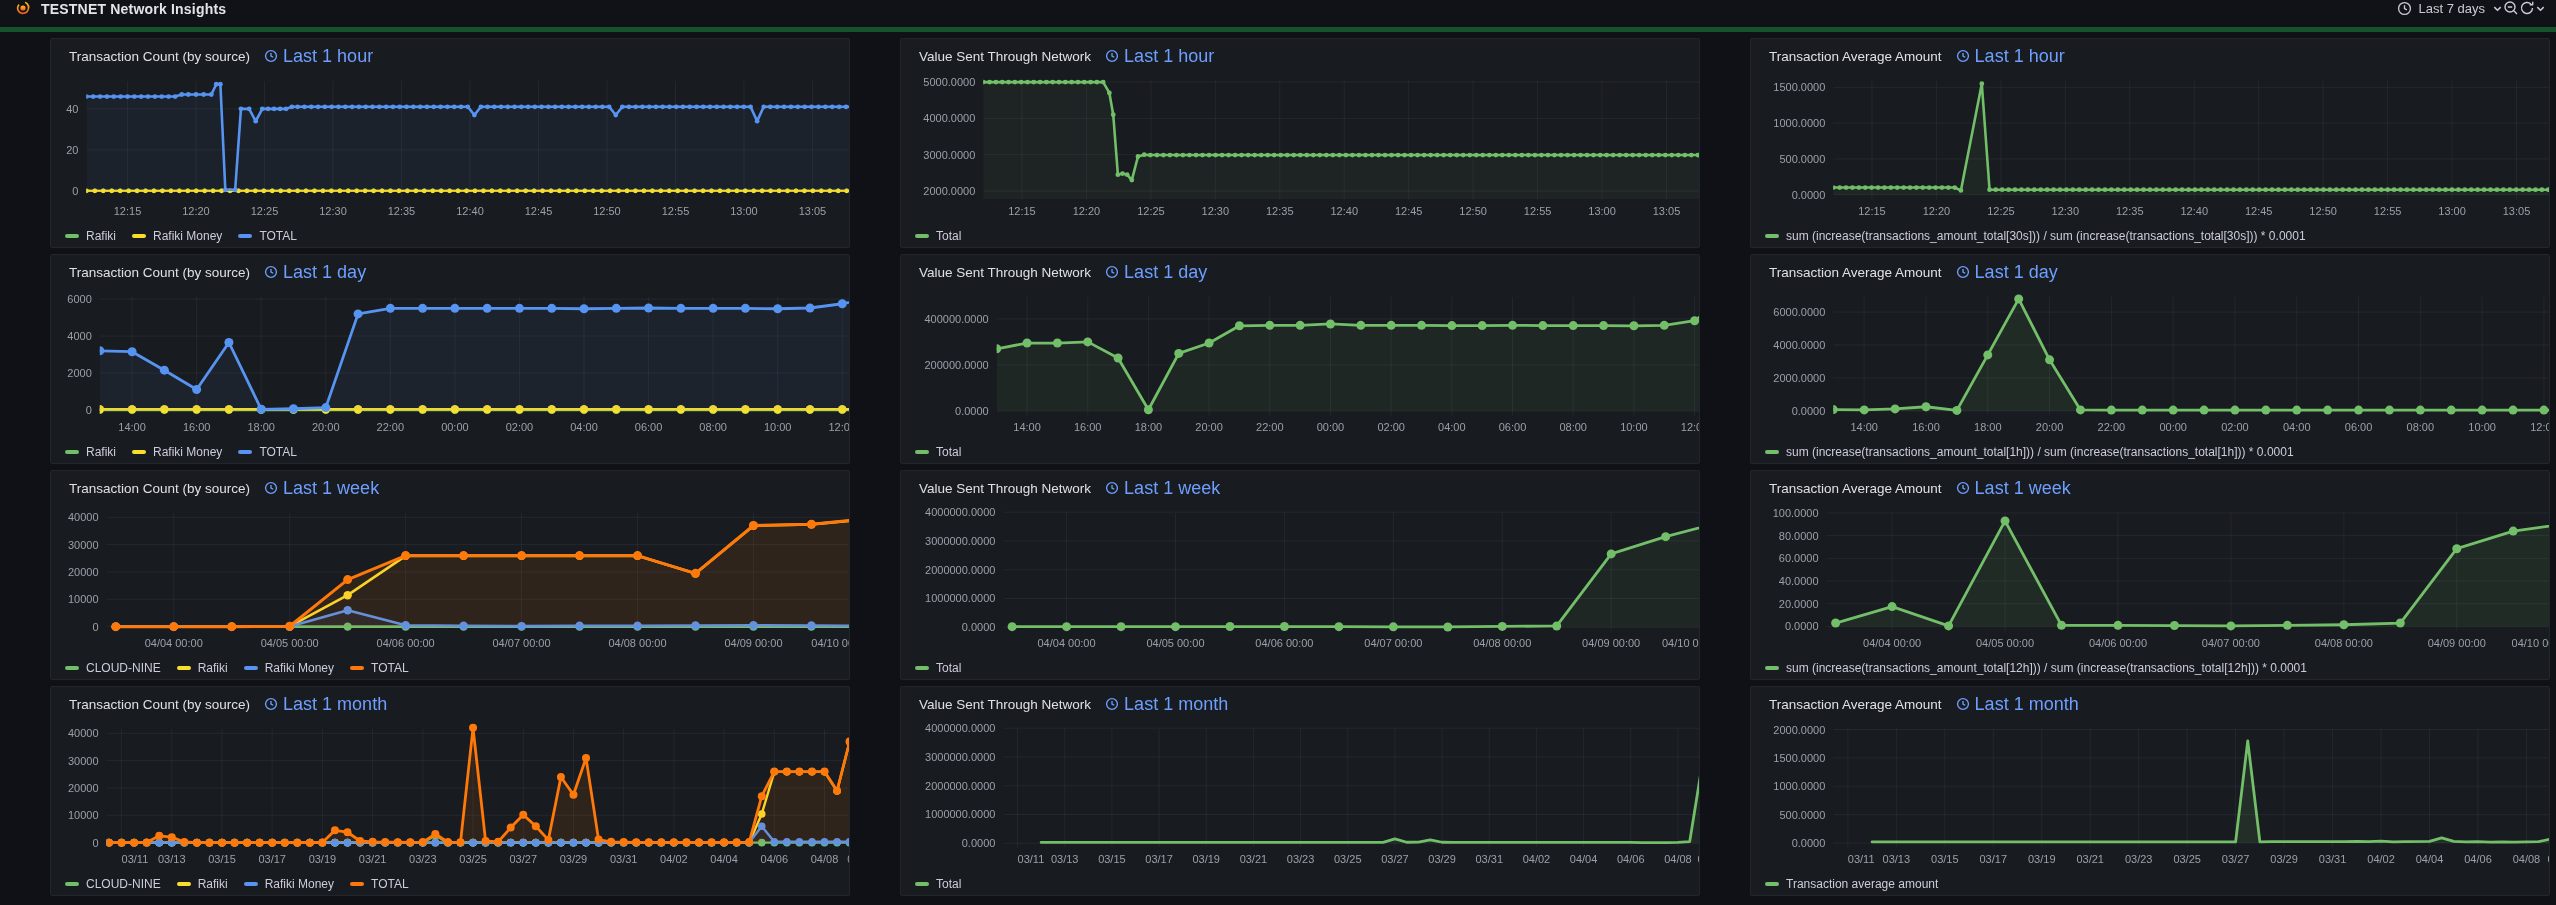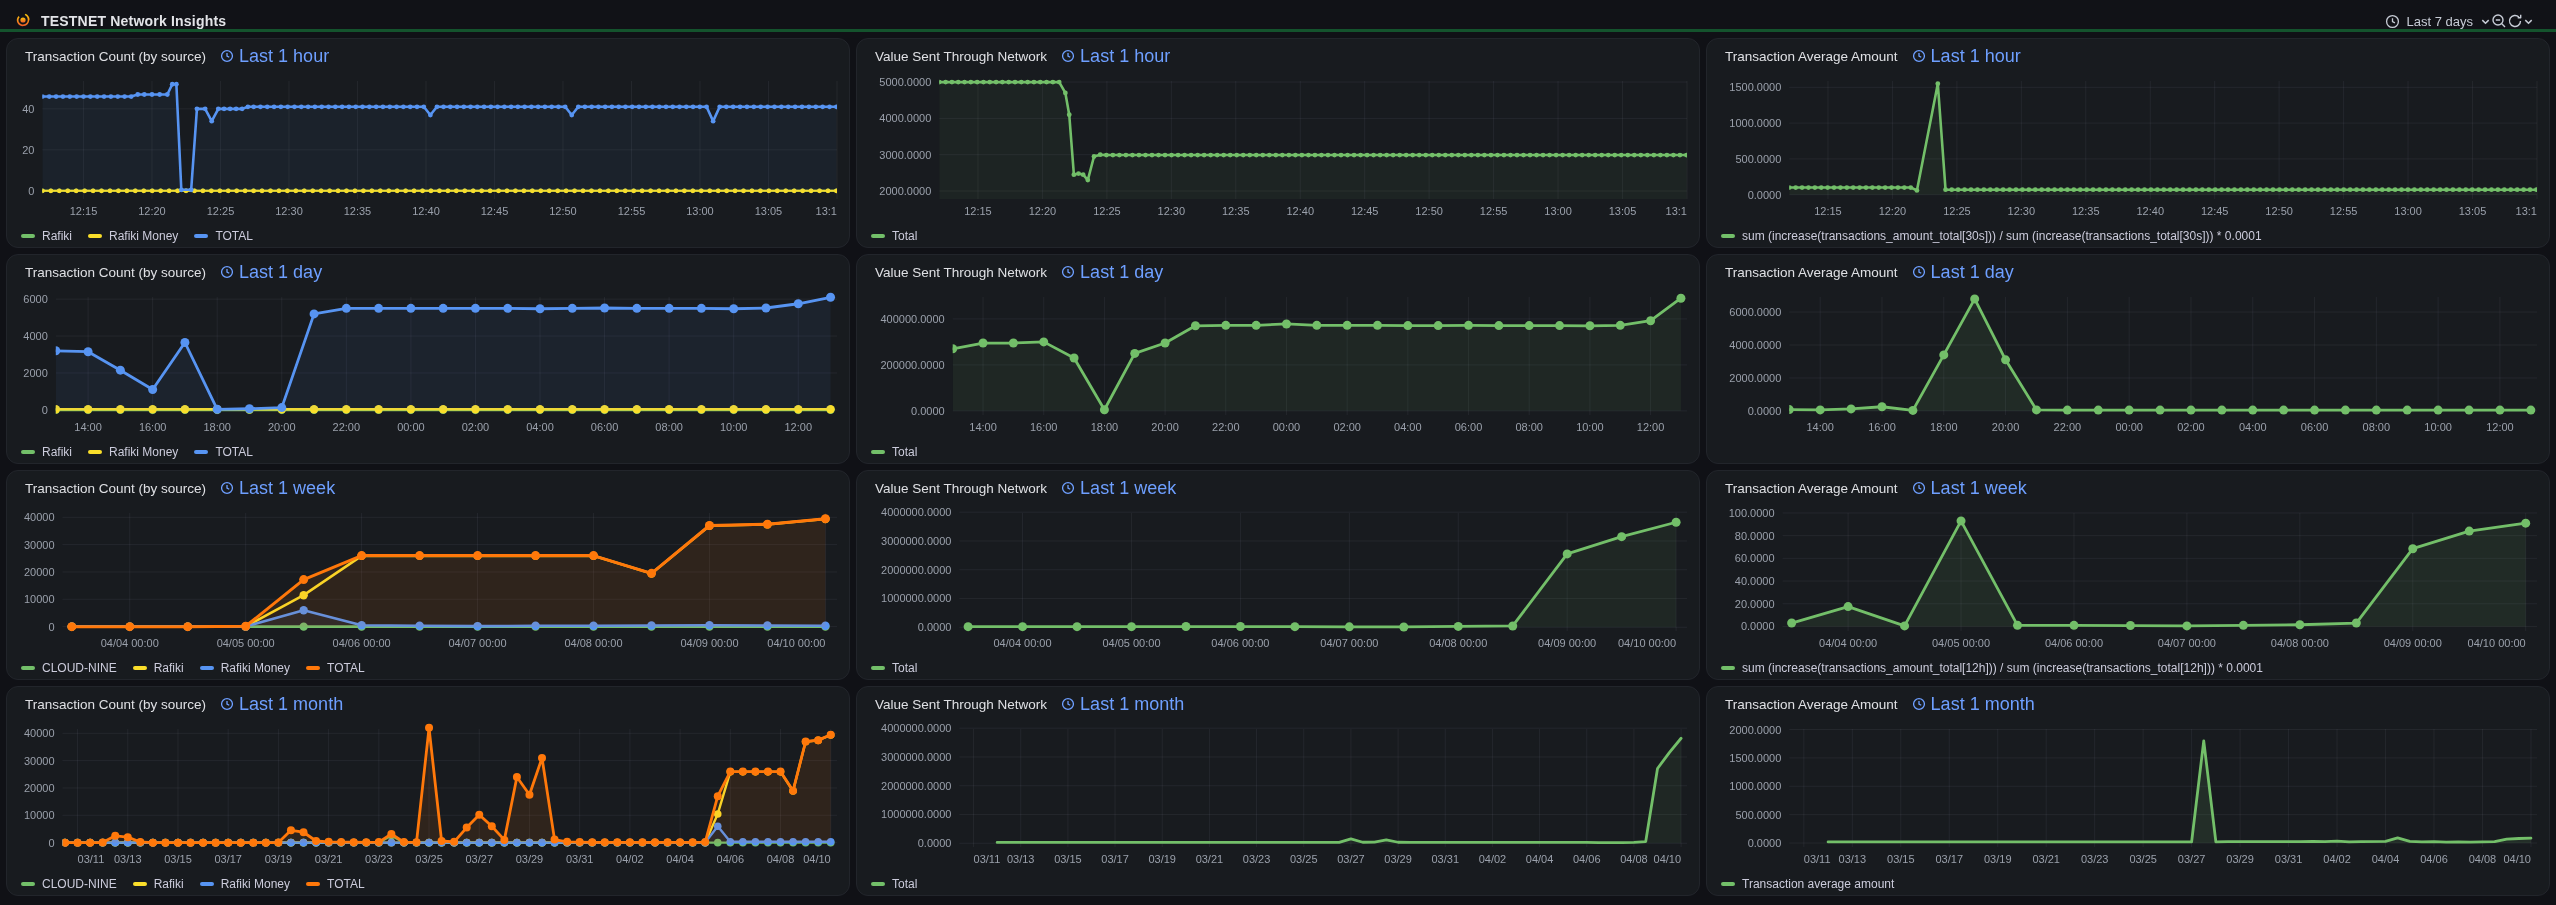--- a/index.html
+++ b/index.html
@@ -1,32 +1,32 @@
 <!DOCTYPE html>
 <html><head>
 <meta charset="utf-8">
 <style>
   * { margin:0; padding:0; box-sizing:border-box; }
   html,body { width:2556px; height:905px; overflow:hidden; background:#101116; }
   body { font-family:"Liberation Sans", sans-serif; color:#ccccdc; }
 
   
-  .topbar { height:32px; display:flex; align-items:flex-end; justify-content:space-between;
-            padding:0 22px 0 14px; background:#111217; border-bottom:3px solid #14532d; }
+  .topbar { height:32px; display:flex; align-items:flex-start; justify-content:space-between;
+            padding:0 10px 0 14px; background:#111217; border-bottom:5px solid #14532d; }
   .tb-left { display:flex; align-items:center; gap:10px; }
   .tb-title { font-size:14px; font-weight:600; color:#e3e4e8; letter-spacing:.2px; }
   .tb-right { display:flex; align-items:center; color:#c7ccd6; }
   .tb-btn { display:flex; align-items:center; gap:7px; font-size:13px; color:#c7ccd6; cursor:pointer; }
   .tb-icon { display:flex; align-items:center; }
 
   
   .grid { display:grid; grid-template-columns:repeat(3,1fr); grid-auto-rows:210px;
           gap:6px; padding:6px; }
-  .panel { background:#181b1f; border:1px solid #22252b; border-radius:12px;
-           padding:4px 8px 2px 8px; overflow:hidden; }
+  .panel { background:#181b1f; border:1px solid #22252b; border-radius:2px;
+           padding:4px 8px 2px 8px; overflow:hidden;margin-left:44px; }
   .phead { height:26px; display:flex; align-items:center; gap:14px; padding-left:10px; }
   .ptitle { font-size:13.5px; font-weight:500; color:#dfe0e4; }
   .plink { display:flex; align-items:center; gap:5px; font-size:18px; color:#6e9fff;
            cursor:pointer; text-decoration:none; }
   .plink svg { stroke:#6e9fff; }
   .legend { height:24px; display:flex; align-items:flex-end; gap:16px; padding-left:6px;
             font-size:12px; color:#ccccdc; white-space:nowrap; overflow:hidden; }
   .litem { display:flex; align-items:center; gap:7px; cursor:pointer; }
   .sw { width:14px; height:4px; border-radius:2px; display:inline-block; }
   .chart-wrap { height:150px; }
@@ -1147,20 +1147,26 @@
             <circle cx="599.5438016528926" cy="125.05882352941177" r="4.5" fill="#73BF69"></circle>
             <circle cx="630.4404958677685" cy="125.05882352941177" r="4.5" fill="#73BF69"></circle>
             <circle cx="661.3371900826446" cy="125.05882352941177" r="4.5" fill="#73BF69"></circle>
             <circle cx="692.2338842975207" cy="125.05882352941177" r="4.5" fill="#73BF69"></circle>
             <circle cx="723.1305785123966" cy="125.05882352941177" r="4.5" fill="#73BF69"></circle>
             <circle cx="754.0272727272727" cy="125.05882352941177" r="4.5" fill="#73BF69"></circle>
             <circle cx="784.9239669421488" cy="125.05882352941177" r="4.5" fill="#73BF69"></circle>
             <circle cx="815.8206611570247" cy="125.05882352941177" r="4.5" fill="#73BF69"></circle>
           </g>
         </svg></div>
+      <footer class="legend">
+        <span class="litem">
+          <span class="sw" style="background:#73BF69"></span>
+          <span>sum (increase(transactions_amount_total[1h])) / sum (increase(transactions_total[1h])) * 0.0001</span>
+        </span>
+      </footer>
     </section>
     <section class="panel">
       <div class="phead">
         <h2 class="ptitle">Transaction Count (by source)</h2>
         <a class="plink">
           <svg width="14" height="14" viewBox="0 0 16 16" fill="none" stroke-width="1.5">
             <circle cx="8" cy="8" r="6.2" stroke="#6e9fff"></circle>
             <path d="M8 4.6V8l2.6 1.4" stroke="#6e9fff"></path>
           </svg>
           <span>Last 1 week</span>

